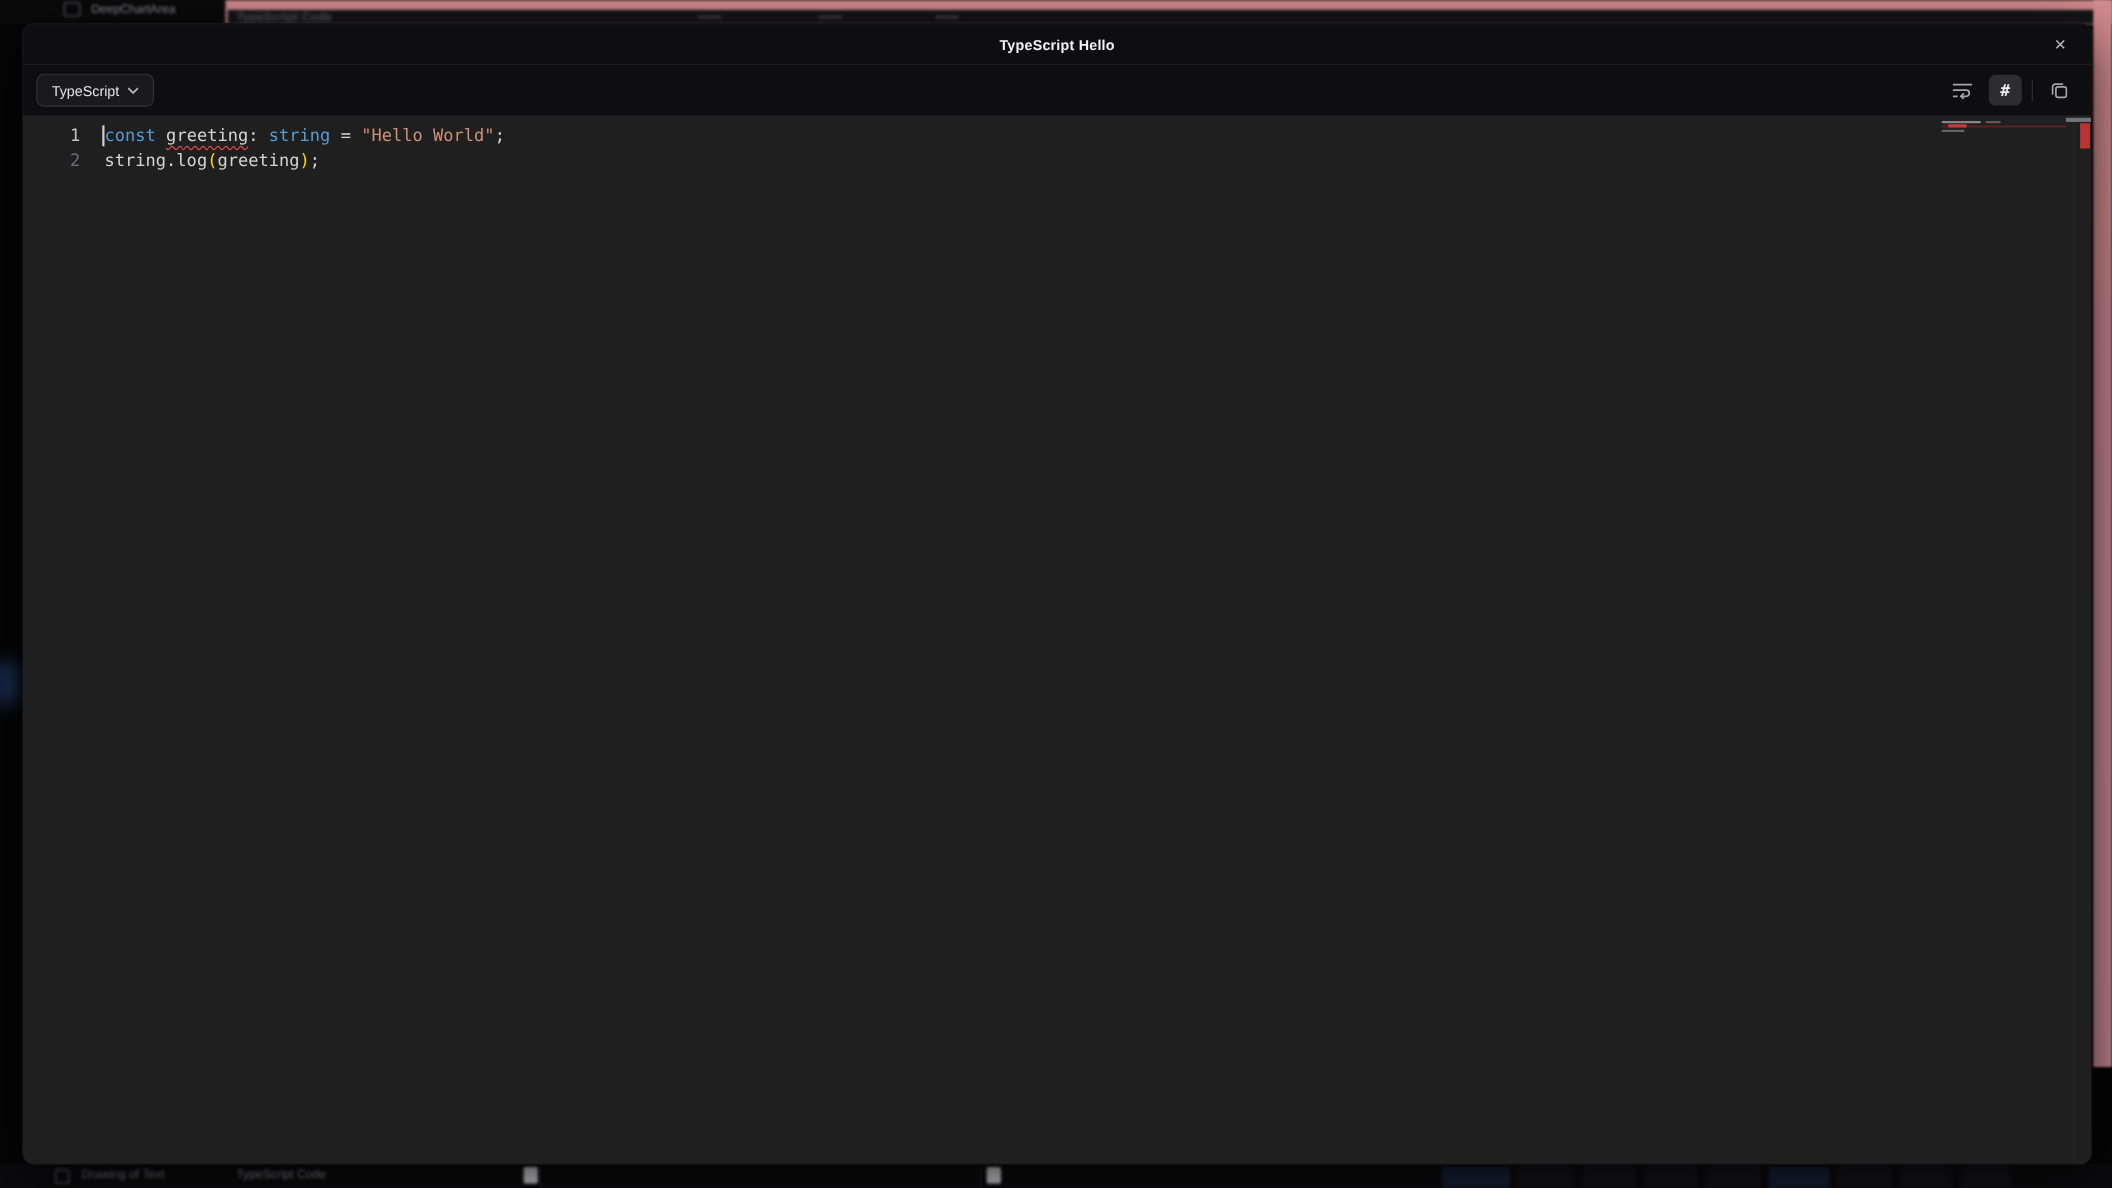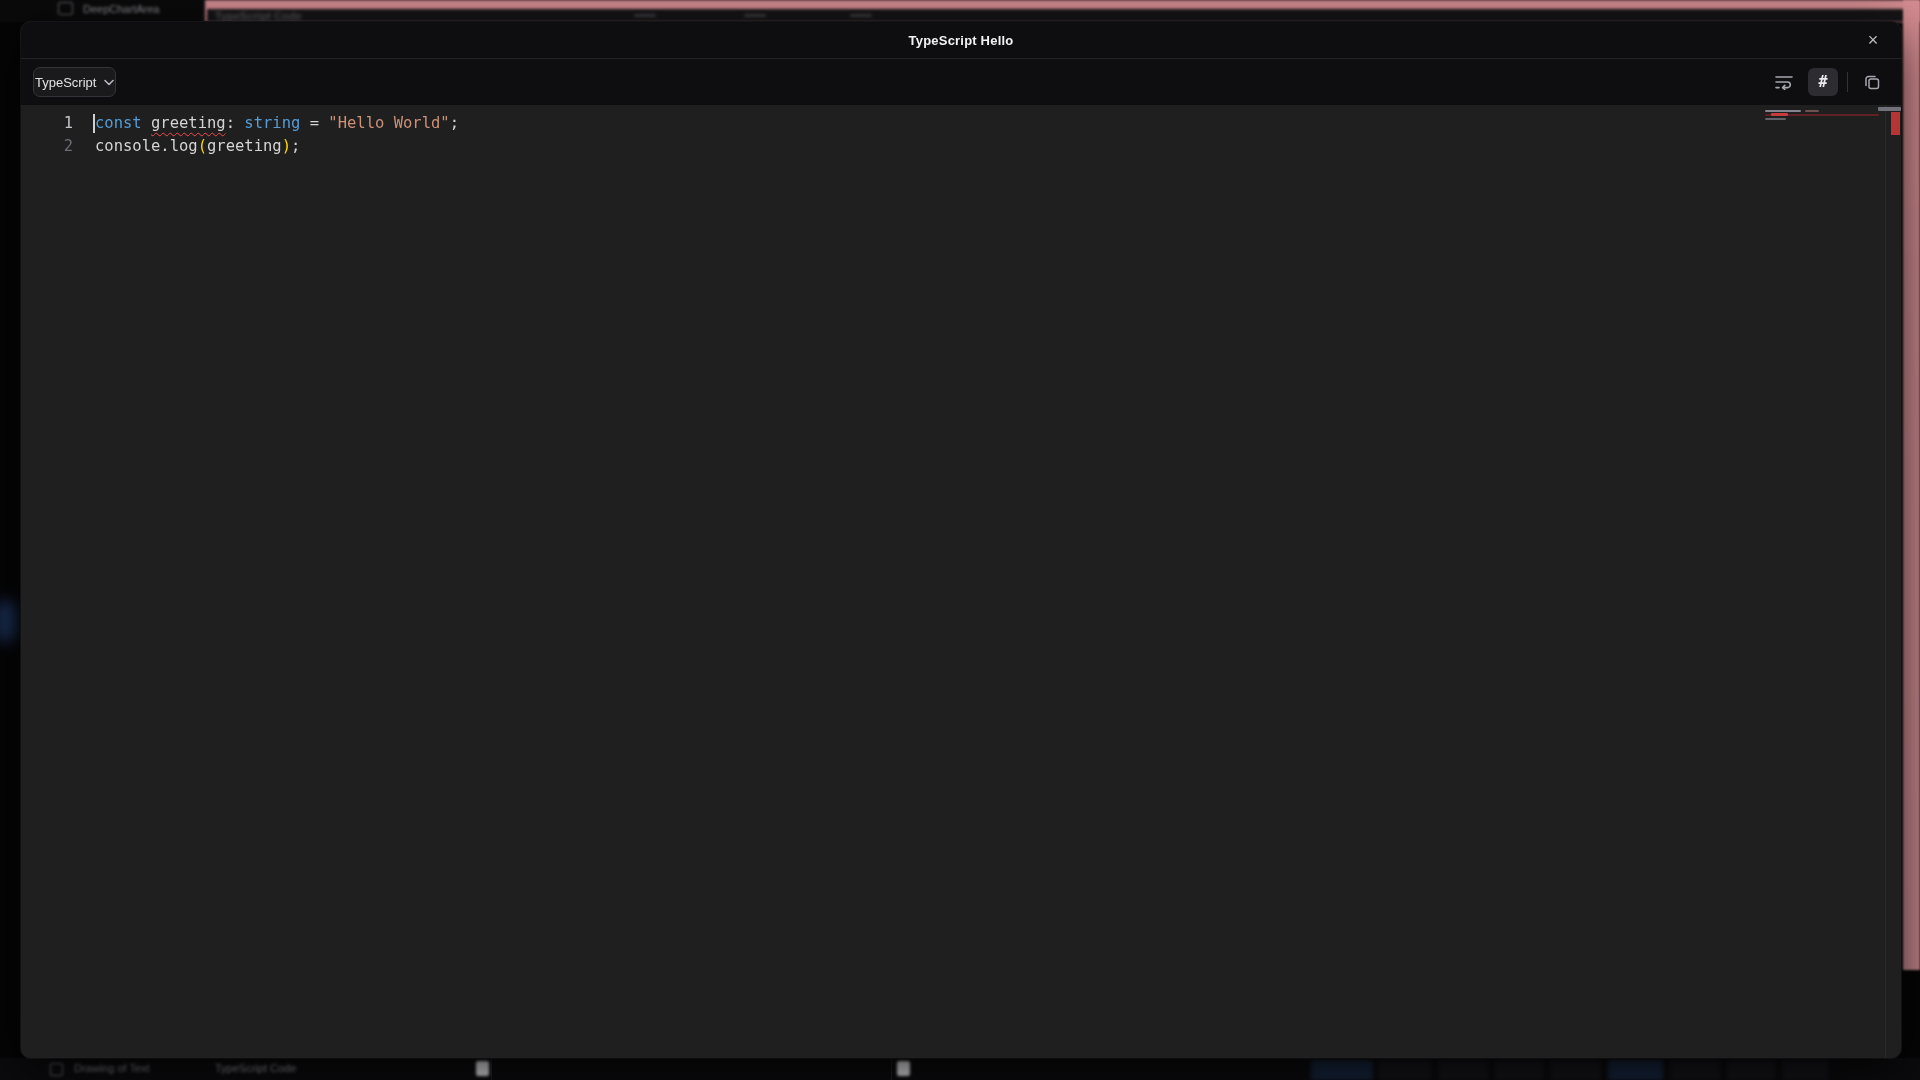--- a/index.html
+++ b/index.html
@@ -51,21 +51,21 @@
   .close-btn{
     position:absolute;right:14px;top:4px;width:28px;height:28px;border:none;background:transparent;
     color:#b9b9c1;font-size:18px;line-height:28px;text-align:center;cursor:pointer;border-radius:6px;
     font-family:"Liberation Sans",sans-serif;padding:0;
   }
   .toolbar{
     height:46px;background:var(--panel-bg);display:flex;align-items:center;
     justify-content:space-between;padding:0 14px 0 12px;
   }
   .lang-select{
-    display:flex;align-items:center;gap:8px;height:28px;padding:0 1px;
+    display:flex;align-items:center;gap:8px;height:28px;padding:0 13px;
     background:#1a1a1d;border:1px solid #333339;border-radius:7px;cursor:pointer;
   }
   .lang-select-label{font-size:13px;color:#e2e2e6;}
   .toolbar-right{display:flex;align-items:center;gap:9px;}
   .tool-btn{
     width:30px;height:28px;display:flex;align-items:center;justify-content:center;
     background:transparent;border:none;border-radius:6px;cursor:pointer;color:#a6a6ae;
   }
   .tool-btn.active{background:#2c2c31;color:#ececf0;}
   .hash-glyph{font-size:15px;font-weight:700;font-family:"DejaVu Sans Mono",monospace;}
@@ -170,21 +170,21 @@
             <path d="M11 2.5 H4.5 A2.5 2.5 0 0 0 2 5 V11.5" fill="none" stroke="currentColor" stroke-width="1.5" stroke-linecap="round"></path>
           </svg>
         </span>
       </button>
     </div>
   </div>
 
   <div class="editor">
     <div id="code-lines">
         <div class="code-line"><div class="gutter-num active">1</div><div class="code-text"><span class="cursor-caret"></span><span class="tok-keyword">const</span><span class="tok-plain"> </span><span class="tok-error">greeting</span><span class="tok-plain">:</span><span class="tok-plain"> </span><span class="tok-keyword">string</span><span class="tok-plain"> = </span><span class="tok-string">"Hello World"</span><span class="tok-plain">;</span></div></div>
-        <div class="code-line"><div class="gutter-num">2</div><div class="code-text"><span class="tok-plain">console.log</span><span class="tok-bracket">(</span><span class="tok-plain">greeting</span><span class="tok-bracket">)</span><span class="tok-plain">;</span></div></div>
+        <div class="code-line"><div class="gutter-num">2</div><div class="code-text"><span class="tok-plain">string.log</span><span class="tok-bracket">(</span><span class="tok-plain">greeting</span><span class="tok-bracket">)</span><span class="tok-plain">;</span></div></div>
       </div>
 
     <div class="minimap">
       <span class="mm mm-a"></span>
       <span class="mm mm-b"></span>
       <span class="mm mm-red"></span>
       <span class="mm mm-red-hot"></span>
       <span class="mm mm-c"></span>
     </div>
     <div class="mm-divider"></div>

